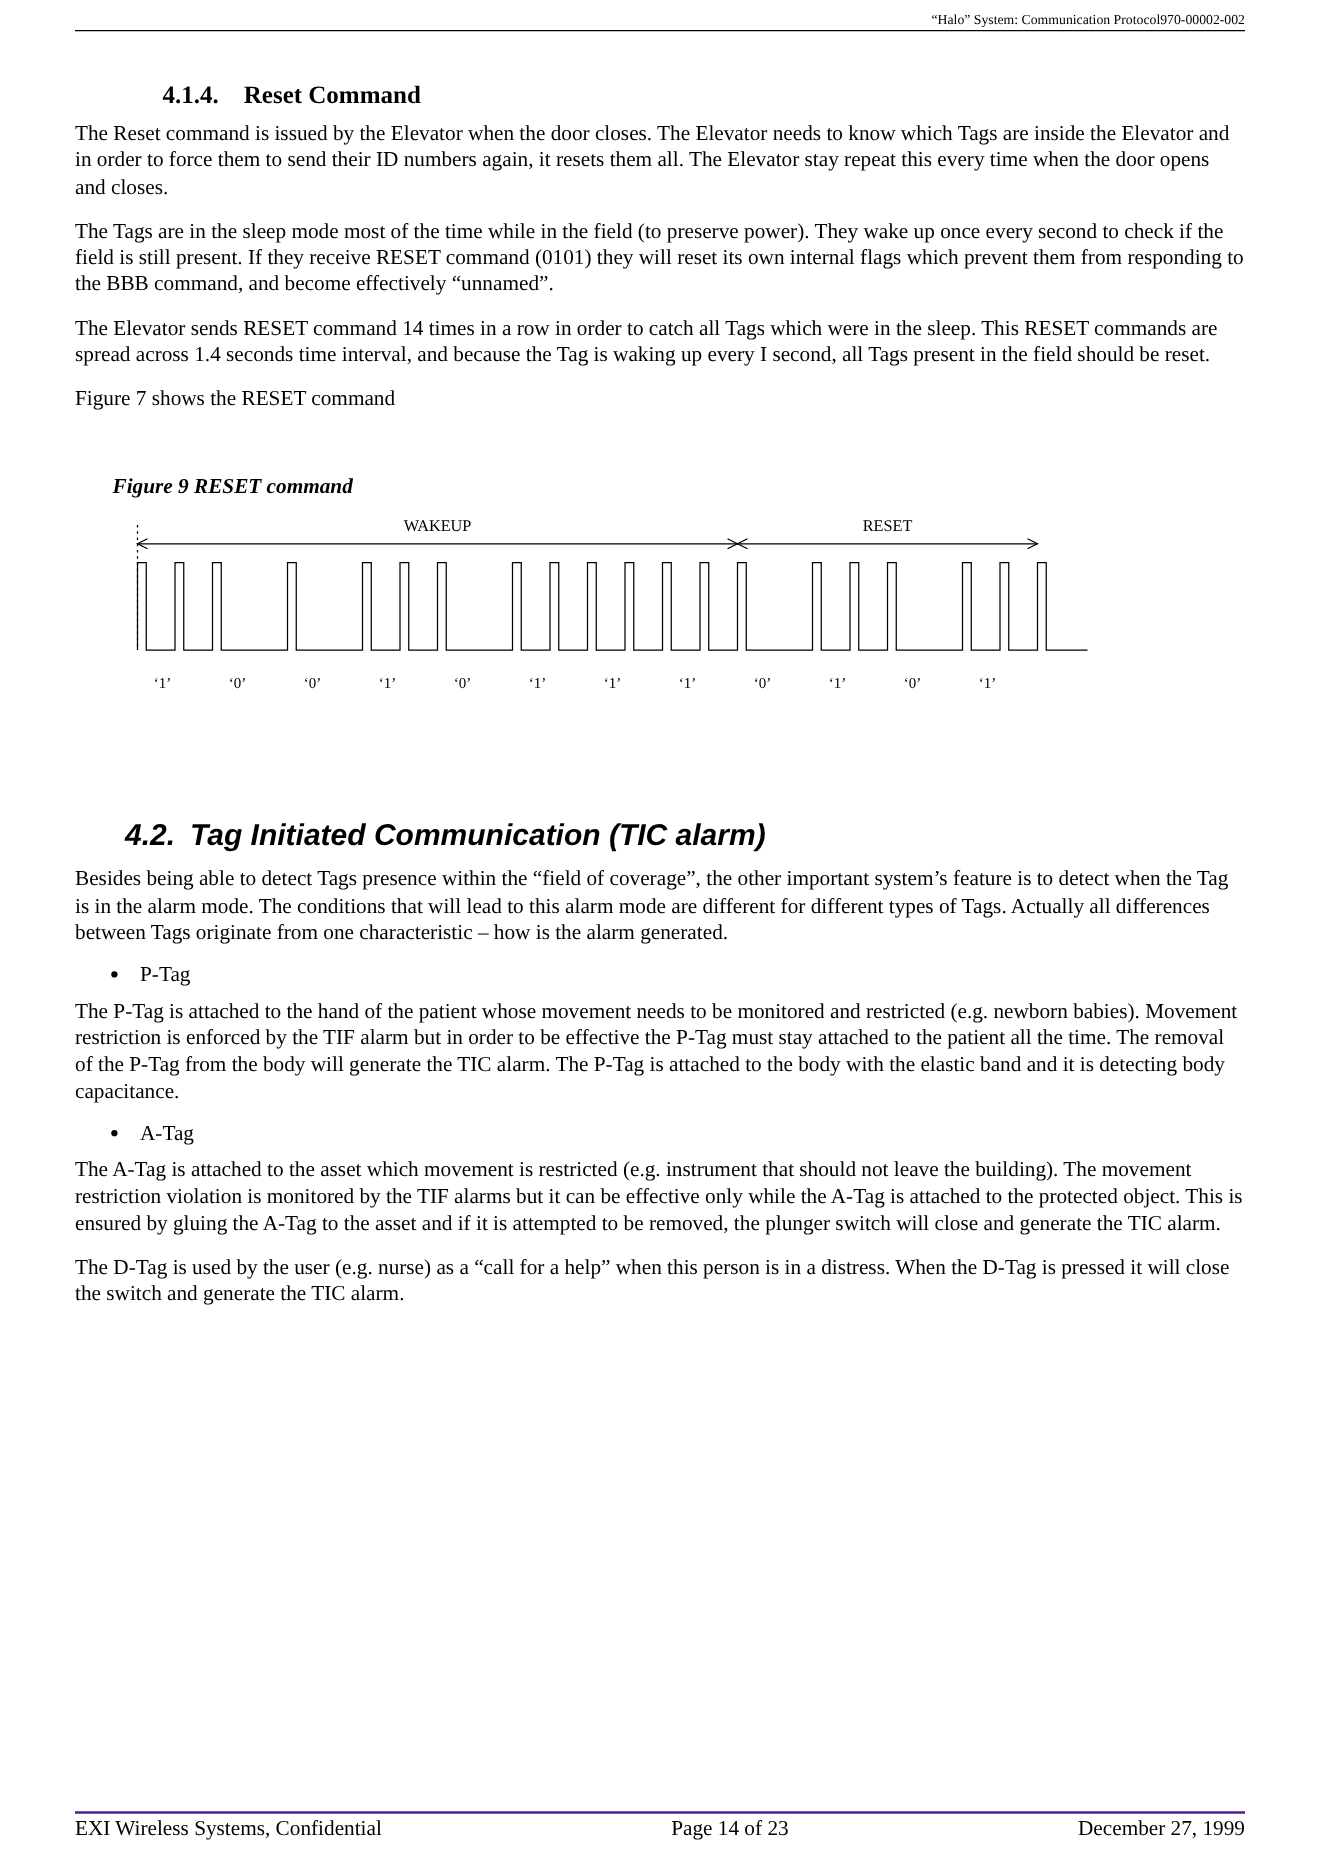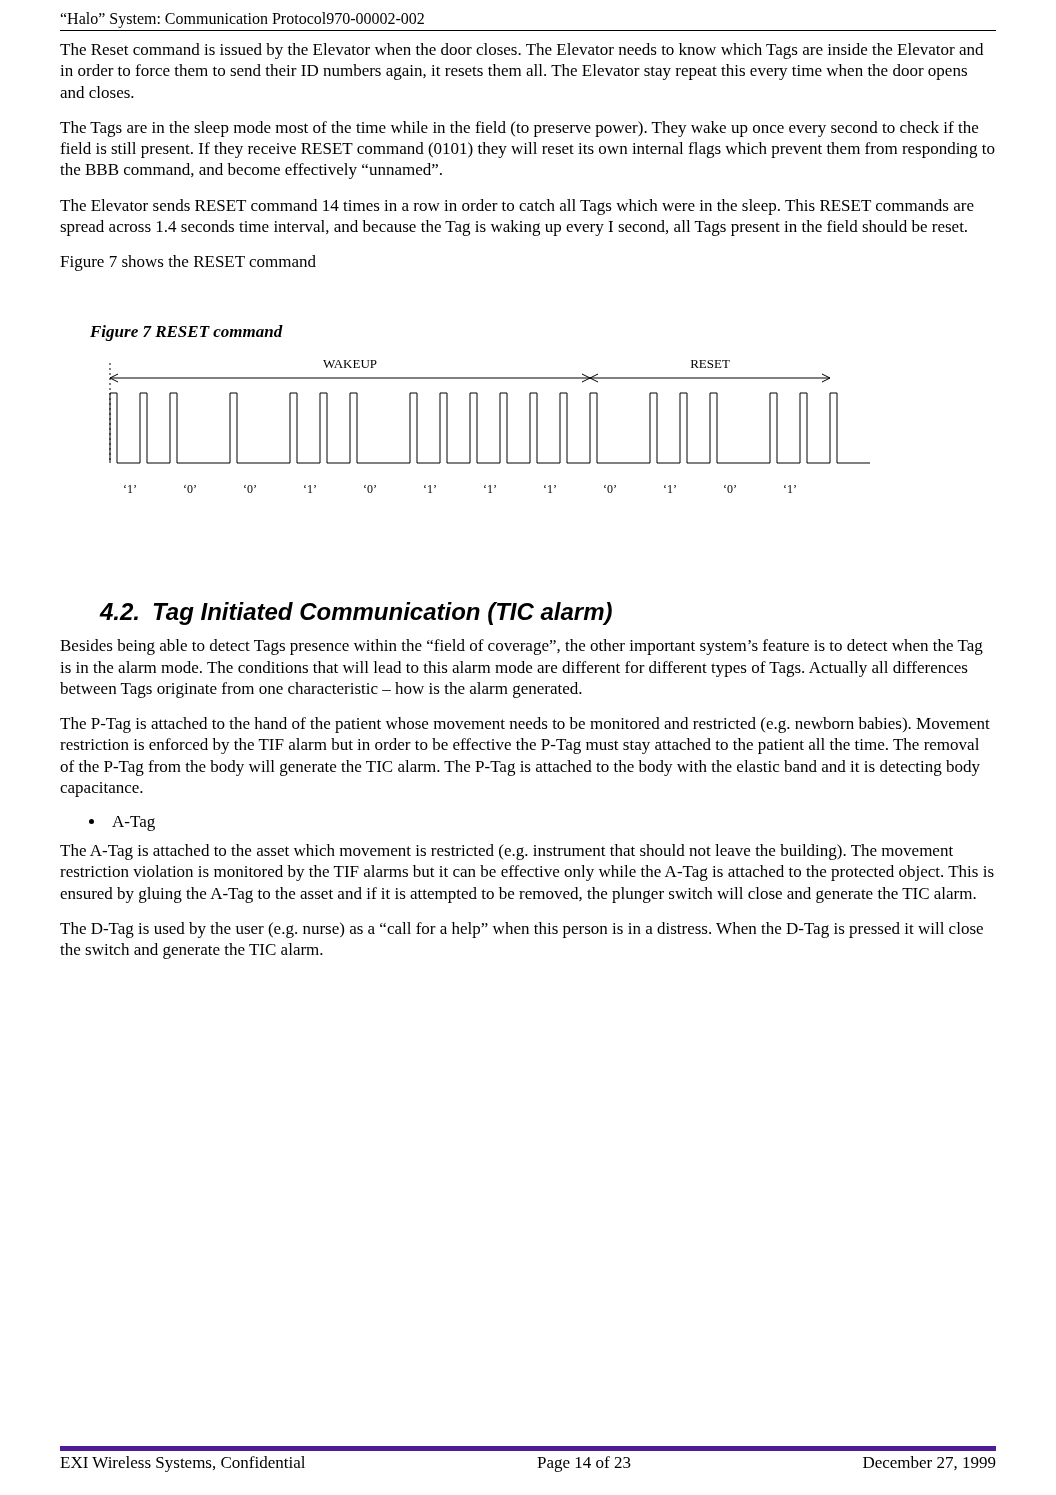--- a/index.html
+++ b/index.html
@@ -12,34 +12,34 @@
   }
   .page {
     width: 1056px;
     height: 1495px;
     box-sizing: border-box;
     padding: 0 60px;
     position: relative;
   }
   .header-row {
     display: flex;
-    justify-content: flex-start;
+    justify-content: flex-end;
     border-bottom: 1px solid #000;
     padding-top: 10px;
     padding-bottom: 2px;
-    font-size: 16px;
+    font-size: 11px;
   }
   .footer-row {
     position: absolute;
     bottom: 22px;
     left: 60px;
     right: 60px;
     display: flex;
     justify-content: space-between;
-    border-top: 5px solid #4c1d95;
+    border-top: 2px solid #4c1d95;
     padding-top: 2px;
     font-size: 17px;
   }
   h3.section-num {
     font-family: "Times New Roman", Times, serif;
     font-weight: bold;
     font-size: 20px;
     margin: 40px 0 8px 70px;
   }
   h2.major {
@@ -81,26 +81,27 @@
 </head>
 <body>
 
 <div class="page">
 
   <div class="header-row">
     <span>“Halo” System: Communication Protocol</span>
     <span>970-00002-002</span>
   </div>
 
+  <h3 class="section-num">4.1.4. Reset Command</h3>
   <p class="body">The Reset command is issued by the Elevator when the door closes. The Elevator needs to know which Tags are inside the Elevator and in order to force them to send their ID numbers again, it resets them all. The Elevator stay repeat this every time when the door opens and closes.</p>
   <p class="body">The Tags are in the sleep mode most of the time while in the field (to preserve power). They wake up once every second to check if the field is still present. If they receive RESET command (0101) they will reset its own internal flags which prevent them from responding to the BBB command, and become effectively “unnamed”.</p>
   <p class="body">The Elevator sends RESET command 14 times in a row in order to catch all Tags which were in the sleep. This RESET commands are spread across 1.4 seconds time interval, and because the Tag is waking up every I second, all Tags present in the field should be reset.</p>
   <p class="body">Figure 7 shows the RESET command</p>
 
-  <div class="figure-caption">Figure 7  RESET command</div>
+  <div class="figure-caption">Figure 9  RESET command</div>
 
   <div class="diagram-wrap">
     <svg class="timing-svg" id="timing-svg" width="800" height="180" viewBox="0 0 800 180">
       <g id="timing-group" stroke="#000" fill="none" stroke-width="1">
           <text x="250" y="20" text-anchor="middle" font-size="13" stroke="none" fill="#000" font-family="Times New Roman,serif">WAKEUP</text>
           <text x="610" y="20" text-anchor="middle" font-size="13" stroke="none" fill="#000" font-family="Times New Roman,serif">RESET</text>
           <line x1="10" y1="30" x2="490" y2="30"></line>
           <polyline points="18,26 10,30 18,34" fill="none"></polyline>
           <polyline points="482,26 490,30 482,34" fill="none"></polyline>
           <line x1="490" y1="30" x2="730" y2="30"></line>
@@ -120,20 +121,23 @@
           <text x="570" y="145" text-anchor="middle" font-size="12" stroke="none" fill="#000" font-family="Times New Roman,serif">‘1’</text>
           <text x="630" y="145" text-anchor="middle" font-size="12" stroke="none" fill="#000" font-family="Times New Roman,serif">‘0’</text>
           <text x="690" y="145" text-anchor="middle" font-size="12" stroke="none" fill="#000" font-family="Times New Roman,serif">‘1’</text>
         </g>
     </svg>
   </div>
 
   <h2 class="major">4.2. Tag Initiated Communication (TIC alarm)</h2>
   <p class="body">Besides being able to detect Tags presence within the “field of coverage”, the other important system’s feature is to detect when the Tag is in the alarm mode. The conditions that will lead to this alarm mode are different for different types of Tags. Actually all differences between Tags originate from one characteristic – how is the alarm generated.</p>
 
+  <ul class="tag-list">
+    <li>P-Tag</li>
+  </ul>
   <p class="body">The P-Tag is attached to the hand of the patient whose movement needs to be monitored and restricted (e.g. newborn babies). Movement restriction is enforced by the TIF alarm but in order to be effective the P-Tag must stay attached to the patient all the time. The removal of the P-Tag from the body will generate the TIC alarm. The P-Tag is attached to the body with the elastic band and it is detecting body capacitance.</p>
 
   <ul class="tag-list">
     <li>A-Tag</li>
   </ul>
   <p class="body">The A-Tag is attached to the asset which movement is restricted (e.g. instrument that should not leave the building). The movement restriction violation is monitored by the TIF alarms but it can be effective only while the A-Tag is attached to the protected object. This is ensured by gluing the A-Tag to the asset and if it is attempted to be removed, the plunger switch will close and generate the TIC alarm.</p>
 
   <p class="body">The D-Tag is used by the user (e.g. nurse) as a “call for a help” when this person is in a distress. When the D-Tag is pressed it will close the switch and generate the TIC alarm.</p>
 
   <div class="footer-row">

